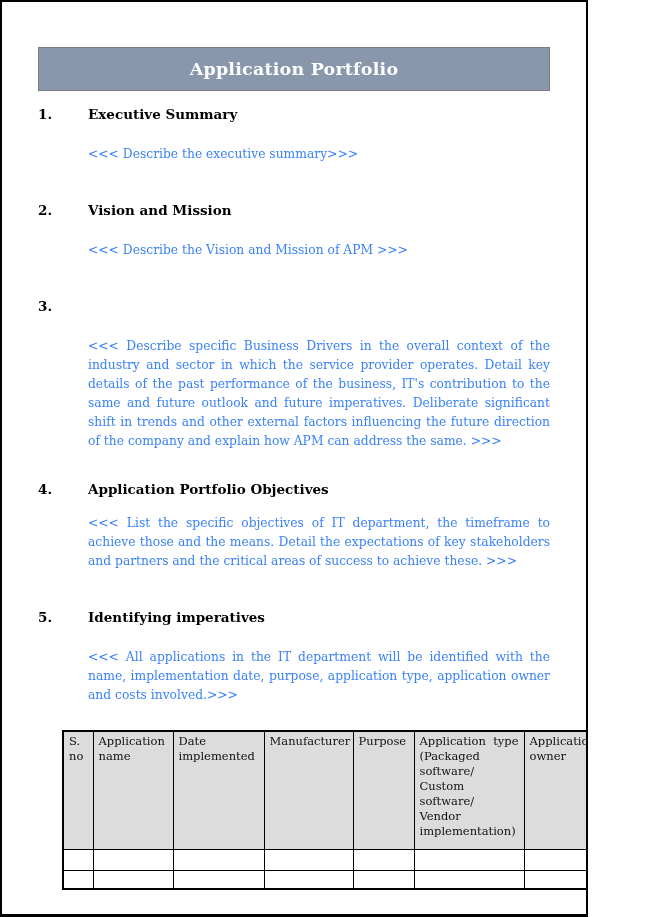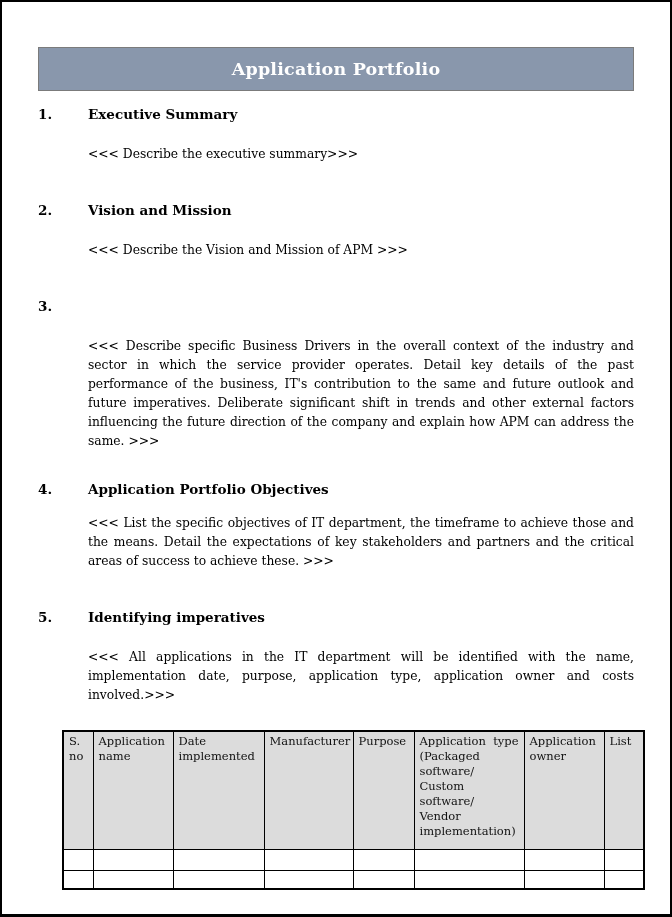--- a/index.html
+++ b/index.html
@@ -3,21 +3,21 @@
 <meta charset="utf-8">
 <style>
   html, body {
     margin: 0;
     padding: 0;
     background: #ffffff;
     font-family: "DejaVu Serif", "Liberation Serif", serif;
   }
   .page {
     position: relative;
-    width: 672px;
+    width: 588px;
     height: 917px;
     box-sizing: border-box;
     border: 2px solid #000000;
     border-bottom-width: 3px;
     background: #ffffff;
     overflow: hidden;
     padding: 0 36px;
     color: #111111;
   }
   .title-bar {
@@ -48,21 +48,21 @@
   }
   .mt-first   { margin-top: 15px; }
   .mt-section { margin-top: 38px; }
   .mt-sec4    { margin-top: 30px; }
   .section-body {
     margin-left: 50px;
     margin-top: 23px;
     font-size: 12.3px;
     line-height: 19px;
     text-align: justify;
-    color: #000000;
+    color: #3b82f6;
   }
   .body-tight { margin-top: 17px; }
   .app-table {
     margin-top: 25px;
     margin-left: 24px;
     border-collapse: collapse;
     table-layout: fixed;
     width: 581px;
     border: 2px solid #000000;
   }

